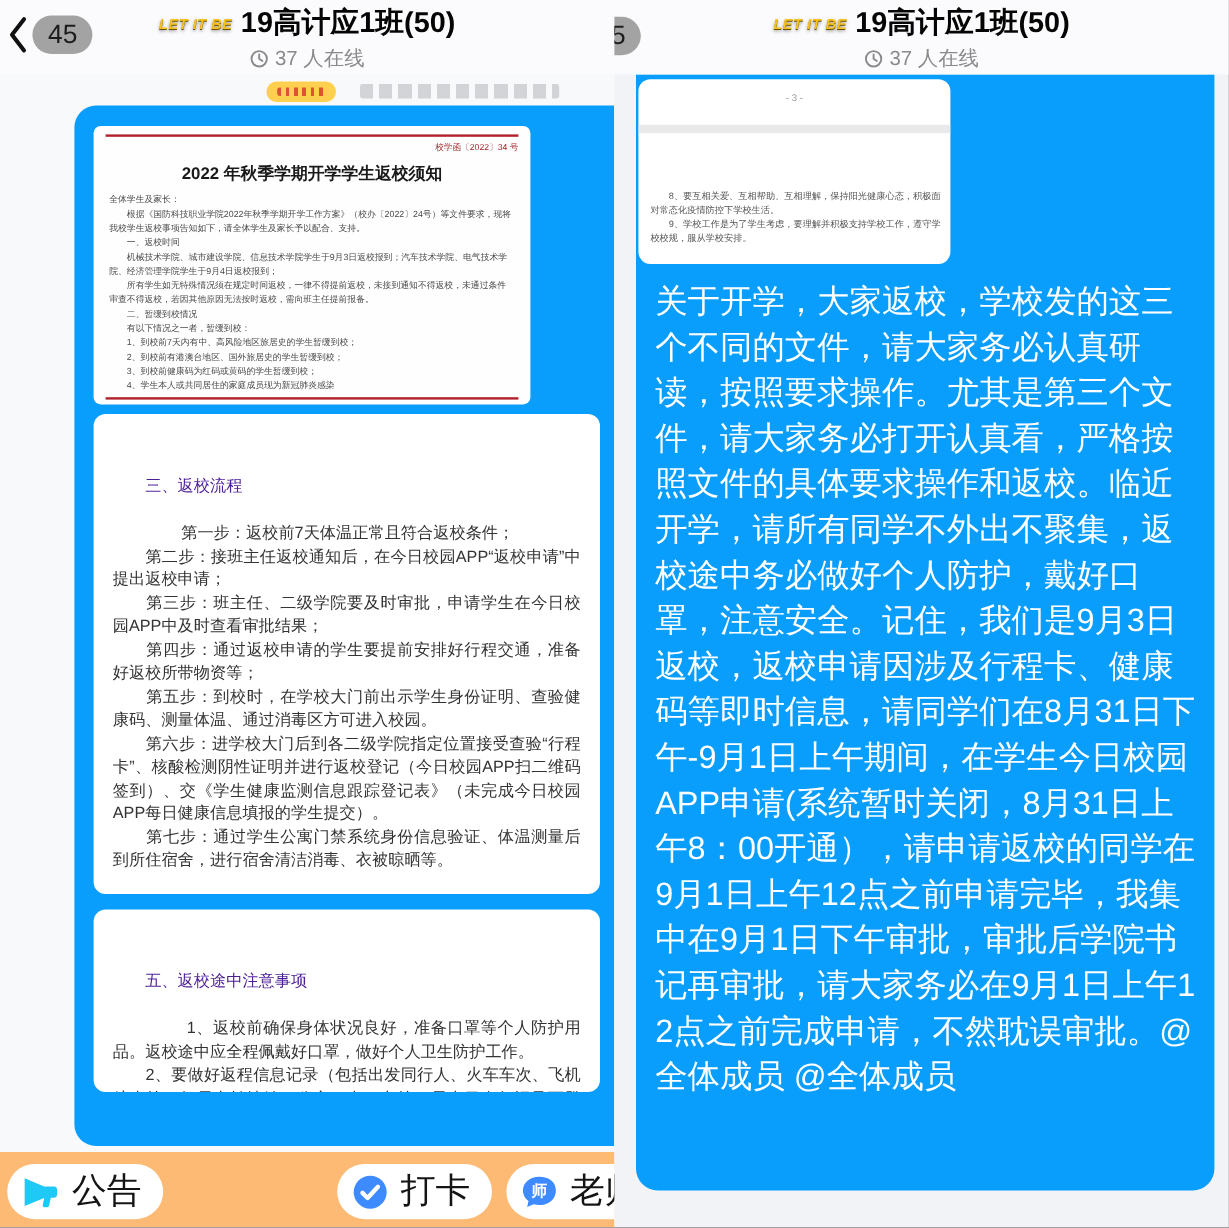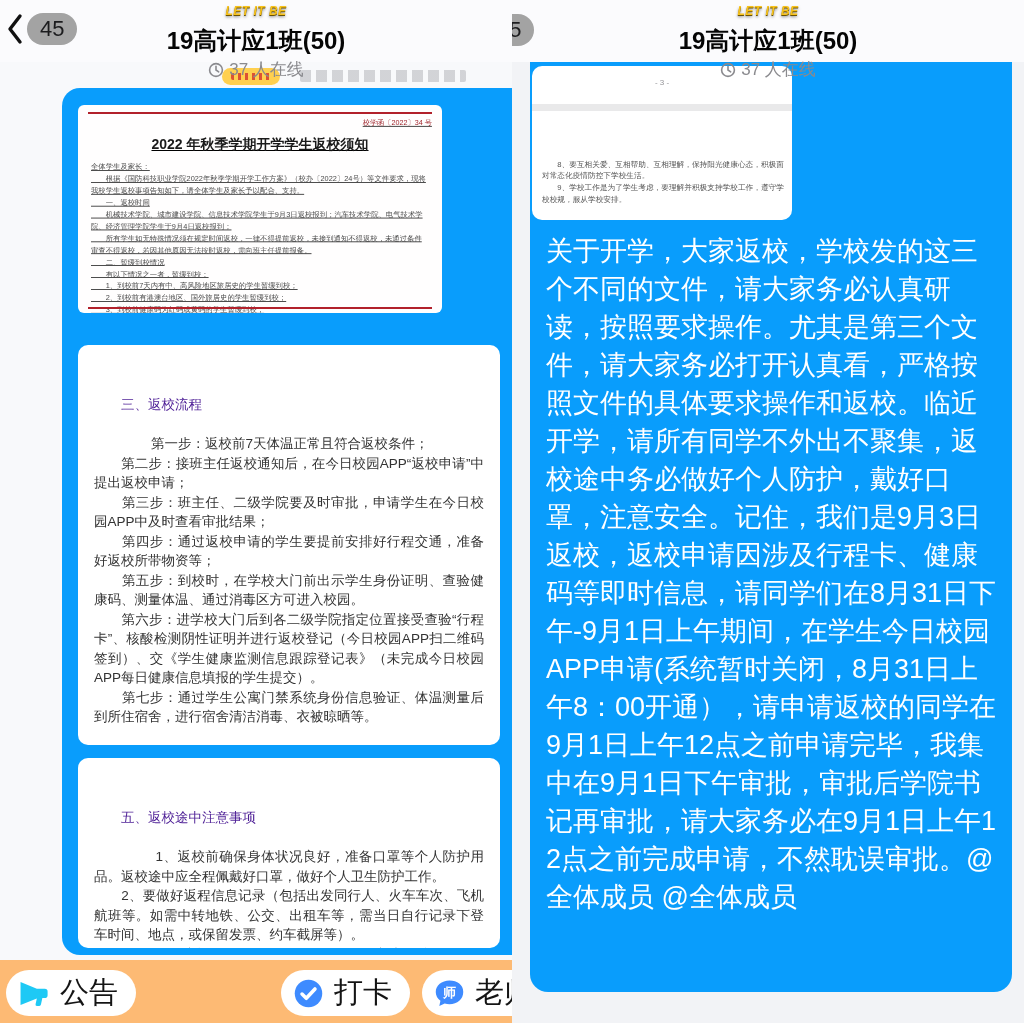--- a/index.html
+++ b/index.html
@@ -11,21 +11,21 @@
   html,body{margin:0;padding:0;}
   body{font-family:"Liberation Sans","DejaVu Sans",sans-serif;background:#000;}
   .stage{position:relative;width:1024px;height:1023px;overflow:hidden;background:#fff;}
   .panel{position:absolute;top:0;width:512px;height:1023px;overflow:hidden;}
   .panel.left{left:0;background:#f8f9fb;}
   .panel.right{left:512px;background:#f2f3f6;}
 
   
   .chat-header{position:absolute;top:0;left:0;right:0;height:62px;background:#fbfbfd;z-index:6;}
   .title-wrap{position:absolute;left:0;right:0;top:4px;text-align:center;}
-  .title-row{display:flex;align-items:center;justify-content:center;gap:7px;flex-direction:column;}
+  .title-row{display:flex;align-items:center;justify-content:center;gap:7px;}
   .group-avatar{display:inline-block;font-size:12px;font-weight:800;font-style:italic;
     color:#f7c21c;letter-spacing:.5px;white-space:nowrap;
     text-shadow:0 1px 0 #6b5200,0 2px 3px rgba(0,0,0,.5),0 0 1px #fff;}
   .chat-title{margin:0;font-size:24px;font-weight:700;color:#050505;line-height:32px;}
   .online-row{display:flex;align-items:center;justify-content:center;gap:5px;margin-top:1px;
     color:#8a8a8e;font-size:17px;}
   .back{position:absolute;left:6px;top:13px;display:flex;align-items:center;gap:4px;cursor:pointer;}
   .count-pill{background:#a3a3a3;border-radius:17px;padding:3px 13px;font-size:22px;color:#1c1c1e;}
   .count-pill.cut{position:absolute;left:-28px;top:14px;z-index:7;}
 
@@ -39,37 +39,37 @@
     background:repeating-linear-gradient(90deg,#c6c7cb 0 11px,transparent 11px 16px);}
 
   
   .bubble{background:var(--blue);}
   .bubble.left-bubble{position:absolute;left:62px;top:88px;width:450px;height:867px;
     border-radius:18px 0 0 18px;}
   .bubble.right-bubble{position:absolute;left:18px;top:62px;width:482px;height:930px;
     border-radius:0 0 18px 18px;}
 
   
-  .doc1{position:absolute;left:16px;top:17px;width:364px;height:208px;background:#fffefe;
-    border-radius:6px;overflow:hidden;text-decoration:underline;}
+  .doc1{position:absolute;left:16px;top:17px;width:364px;height:232px;background:#fffefe;
+    border-radius:6px;overflow:hidden;}
   .redline{position:absolute;left:10px;right:10px;height:2px;background:#b2212b;}
   .redline.top{top:7px;}
   .redline.bottom{bottom:4px;}
   .doc1-num{margin-top:13px;text-align:right;padding-right:14px;font-size:10px;color:#a0252c;
     transform:scale(.72);transform-origin:100% 0;}
   .doc1-title{font-size:14px;font-weight:700;text-align:center;color:#1a1a1a;margin-top:4px;}
   .doc1-body{margin:7px 0 0 13px;width:480px;transform:scale(.7);transform-origin:0 0;
     font-size:10.5px;line-height:17px;color:#4a4a4a;white-space:pre-wrap;}
 
   
   .doc-sheet{position:absolute;left:16px;width:422px;background:#fff;border-radius:10px;
     box-sizing:border-box;padding:11px 16px;overflow:hidden;color:#333;
     font-size:13.5px;line-height:19.5px;white-space:pre-wrap;text-align:justify;}
   .doc2{top:257px;height:400px;}
-  .doc3{top:670px;height:190px;}
+  .doc3{top:670px;height:152px;}
   .sheet-heading{font-weight:400;color:#4c1d95;padding-left:2em;text-align:left;white-space:pre-wrap;}
 
   
   .pagecard{position:absolute;left:2px;top:4px;width:260px;height:154px;background:#fff;
     border-radius:10px;overflow:hidden;}
   .page-num{margin-top:11px;text-align:center;font-size:10px;color:#949498;transform:scale(.8);}
   .page-divider{position:absolute;left:0;right:0;top:38px;height:7px;background:#e9e9ea;}
   .page-items{position:absolute;top:92px;left:10px;width:332px;transform:scale(.73);
     transform-origin:0 0;font-size:10.5px;line-height:16px;color:#555;white-space:pre-wrap;}
 

